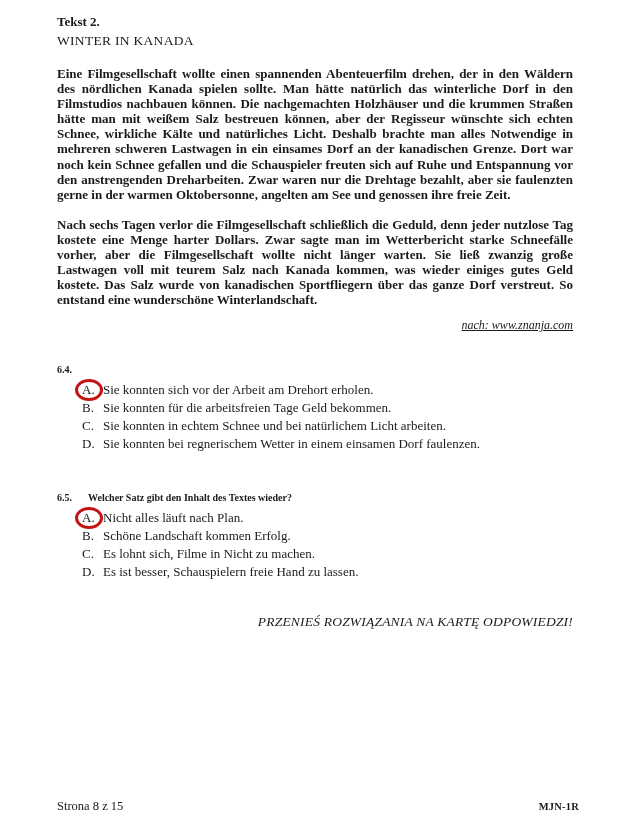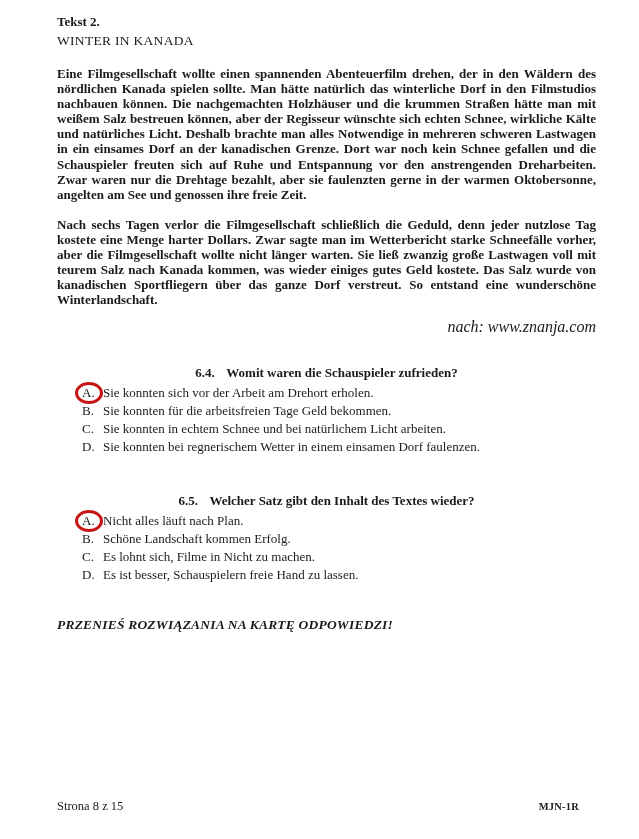--- a/index.html
+++ b/index.html
@@ -9,21 +9,21 @@
   }
   .page {
     position: relative;
     width: 639px;
     height: 839px;
     margin: 0 auto;
     background: #ffffff;
     color: #1a1a1a;
     font-family: "Liberation Serif", "DejaVu Serif", serif;
     box-sizing: border-box;
-    padding: 14px 43px 0 57px;
+    padding: 14px 66px 0 57px;
     overflow: hidden;
   }
   .text-label {
     font-size: 13px;
     font-weight: bold;
   }
   .doc-title {
     text-align: left;
     font-size: 13.5px;
     margin-top: 3px;
@@ -35,35 +35,35 @@
   .para {
     margin: 0 0 15px 0;
     font-size: 13px;
     line-height: 15.1px;
     text-align: justify;
     font-weight: bold;
   }
   .attribution {
     text-align: right;
     font-style: italic;
-    font-size: 16px;
+    font-size: 12px;
     margin-top: -4px;
+    text-decoration: underline;
   }
   .questions-wrap {
     margin-top: 28px;
   }
   .question {
     margin-bottom: 36px;
   }
   .q-head {
     font-weight: bold;
-    font-size: 13px;
+    font-size: 10px;
     line-height: 17px;
     display: flex;
-    justify-content: center;
   }
   .q-num {
     width: 31px;
     flex-shrink: 0;
   }
   .options {
     margin-top: 3px;
   }
   .opt {
     display: flex;
@@ -84,24 +84,25 @@
     width: 22px;
     height: 16px;
     border: 3px solid #c41414;
     border-radius: 50%;
   }
   .opt-text {
     flex: 1;
   }
   .transfer-note {
     margin-top: -3px;
-    font-weight: bold;
+    font-weight: normal;
     font-style: italic;
     font-size: 13.5px;
     letter-spacing: 0.2px;
+    text-align: right;
   }
   .footer {
     position: absolute;
     left: 57px;
     right: 57px;
     bottom: 24px;
     height: 16px;
   }
   .page-info {
     display: block;
@@ -130,21 +131,20 @@
     <p class="para">Eine Filmgesellschaft wollte einen spannenden Abenteuerfilm drehen, der in den Wäldern des nördlichen Kanada spielen sollte. Man hätte natürlich das winterliche Dorf in den Filmstudios nachbauen können. Die nachgemachten Holzhäuser und die krummen Straßen hätte man mit weißem Salz bestreuen können, aber der Regisseur wünschte sich echten Schnee, wirkliche Kälte und natürliches Licht. Deshalb brachte man alles Notwendige in mehreren schweren Lastwagen in ein einsames Dorf an der kanadischen Grenze. Dort war noch kein Schnee gefallen und die Schauspieler freuten sich auf Ruhe und Entspannung vor den anstrengenden Dreharbeiten. Zwar waren nur die Drehtage bezahlt, aber sie faulenzten gerne in der warmen Oktobersonne, angelten am See und genossen ihre freie Zeit.</p>
     <p class="para">Nach sechs Tagen verlor die Filmgesellschaft schließlich die Geduld, denn jeder nutzlose Tag kostete eine Menge harter Dollars. Zwar sagte man im Wetterbericht starke Schneefälle vorher, aber die Filmgesellschaft wollte nicht länger warten. Sie ließ zwanzig große Lastwagen voll mit teurem Salz nach Kanada kommen, was wieder einiges gutes Geld kostete. Das Salz wurde von kanadischen Sportfliegern über das ganze Dorf verstreut. So entstand eine wunderschöne Winterlandschaft.</p>
     <div class="attribution">nach: www.znanja.com</div>
   </div>
 
   <div class="questions-wrap">
 
     <div class="question">
       <div class="q-head">
         <span class="q-num">6.4.</span>
-        <span class="q-text">Womit waren die Schauspieler zufrieden?</span>
       </div>
       <div class="options">
         <div class="opt">
           <span class="opt-letter circled">A.</span>
           <span class="opt-text">Sie konnten sich vor der Arbeit am Drehort erholen.</span>
         </div>
         <div class="opt">
           <span class="opt-letter">B.</span>
           <span class="opt-text">Sie konnten für die arbeitsfreien Tage Geld bekommen.</span>
         </div>

